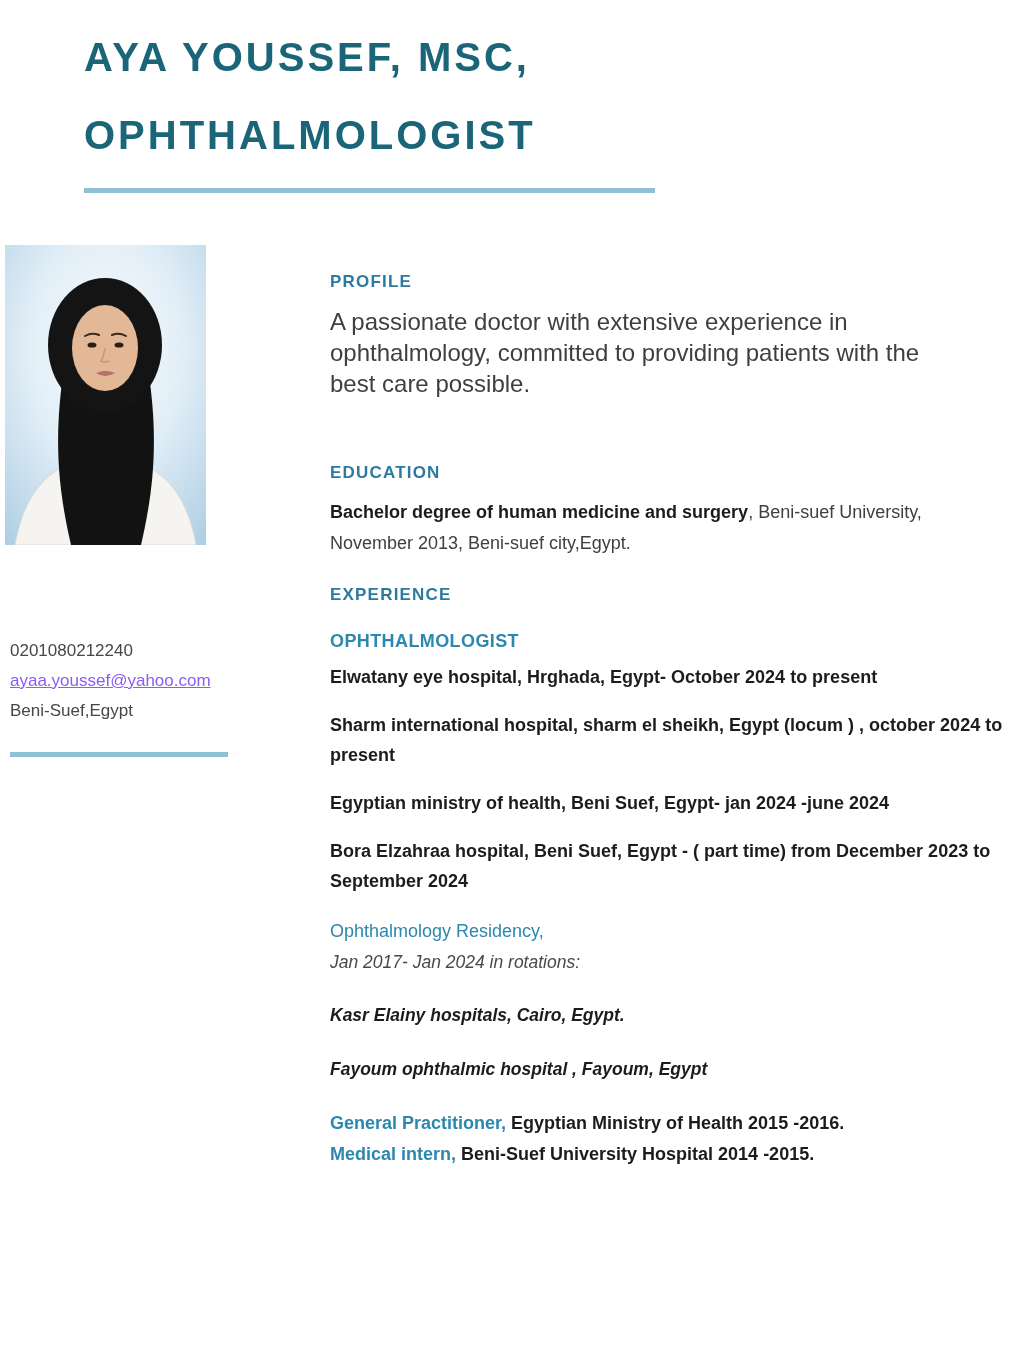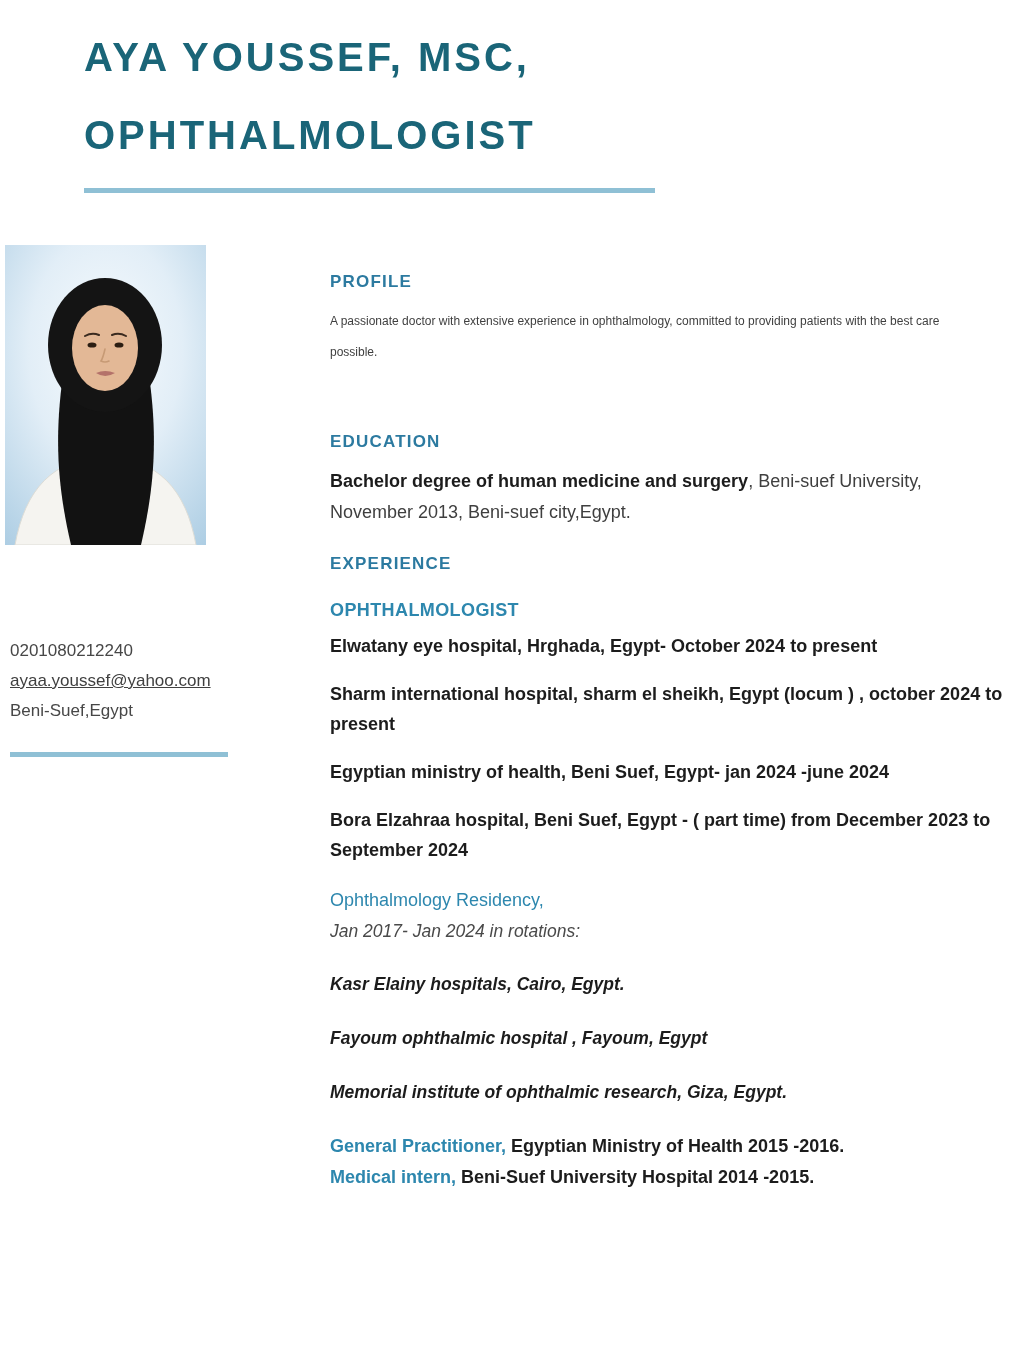--- a/index.html
+++ b/index.html
@@ -13,27 +13,27 @@
   .title { color:var(--title-color,#1a6578); font-size:40px; font-weight:bold; letter-spacing:3px; line-height:78px; }
   .title-line { display:block; }
   .title-divider { margin-top:14px; width:571px; height:5px; background:var(--divider-color,#8fc0d5); }
 
   
   .photo { position:absolute; left:5px; top:245px; width:201px; height:300px; }
   .photo svg { display:block; width:100%; height:100%; }
 
   
   .contact { position:absolute; left:10px; top:636px; width:260px; font-size:17px; color:#474747; line-height:30px; }
-  .contact a.email { color:#404040; display:inline-block; }
+  .contact a.email { color:#8b5cf6; display:inline-block; }
   .contact-divider { margin-top:26px; width:218px; height:5px; background:var(--divider-color,#8fc0d5); }
 
   
   .main { position:absolute; left:330px; top:272px; width:680px; }
   .sec-h { color:var(--heading-color,#2c7aa0); font-size:17px; font-weight:bold; letter-spacing:1.2px; margin:0 0 14px; }
-  .body-text { font-size:12px; line-height:31px; color:var(--text-color,#3f3f3f); max-width:620px; }
+  .body-text { font-size:24px; line-height:31px; color:var(--text-color,#3f3f3f); max-width:620px; }
 
   .sec-education { margin-top:64px; }
   .edu-item { font-size:18px; line-height:31px; color:var(--text-color,#3f3f3f); margin:0 0 26px; max-width:660px; }
   .edu-item .b { font-weight:bold; color:var(--strong-color,#1c1c1c); }
 
   .sec-experience { }
   .role-h { color:var(--accent-color,#2d87ae); font-size:18px; font-weight:bold; letter-spacing:0.4px; margin:26px 0 10px; }
   .pos { font-size:18px; font-weight:bold; color:var(--strong-color,#1c1c1c); line-height:30px; margin:0 0 18px; max-width:675px; }
 
   .residency { margin:20px 0 22px; line-height:30px; }
@@ -120,21 +120,20 @@
       <p class="pos">Egyptian ministry of health, Beni Suef, Egypt- jan 2024 -june 2024</p>
       <p class="pos">Bora Elzahraa hospital, Beni Suef, Egypt - ( part time) from December 2023 to September 2024</p>
 
       <div class="residency">
         <span class="res-title">Ophthalmology Residency,</span><br>
         <span class="res-period">Jan 2017- Jan 2024 in rotations:</span>
       </div>
 
       <p class="rot">Kasr Elainy hospitals, Cairo, Egypt.</p>
       <p class="rot">Fayoum ophthalmic hospital , Fayoum, Egypt</p>
-      <p class="rot">Memorial institute of ophthalmic research, Giza, Egypt.</p>
 
       <div class="early-block">
         <p class="early"><span class="role-blue">General Practitioner,</span><span class="role-rest"> Egyptian Ministry of Health 2015 -2016.</span></p>
         <p class="early"><span class="role-blue">Medical intern,</span><span class="role-rest"> Beni-Suef University Hospital 2014 -2015.</span></p>
       </div>
     </section>
 
   </main>
 </div>
 

